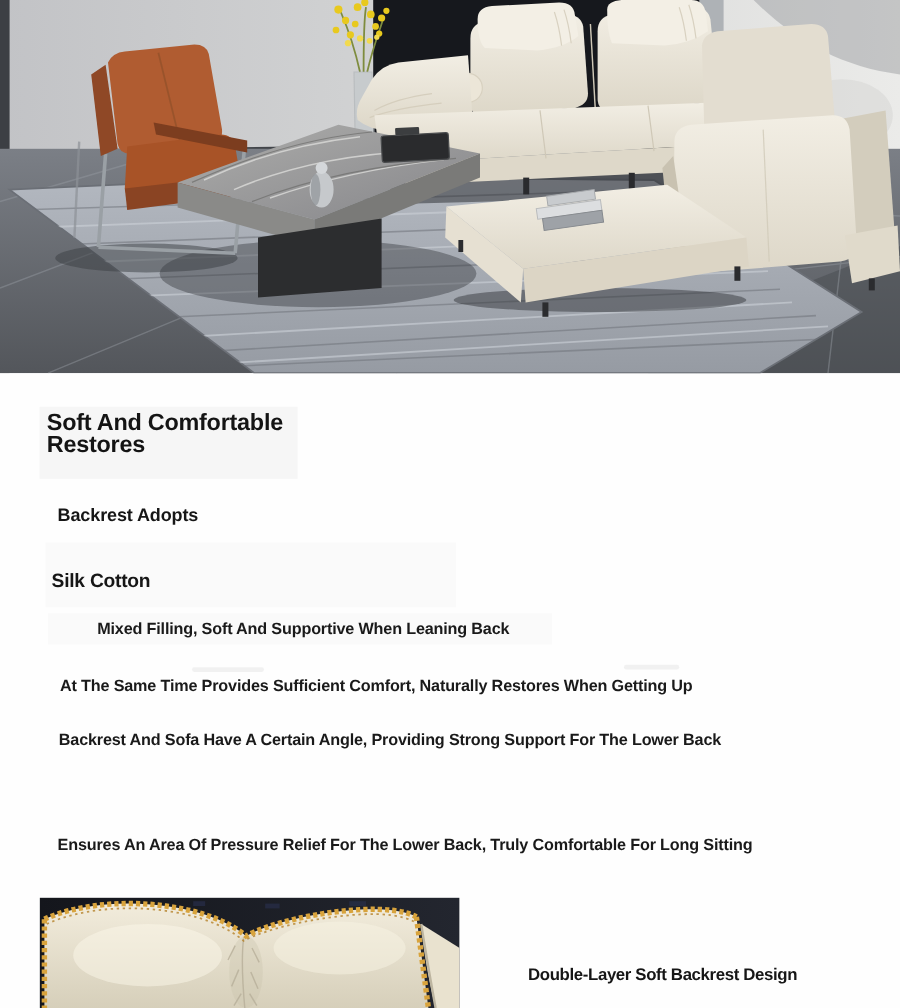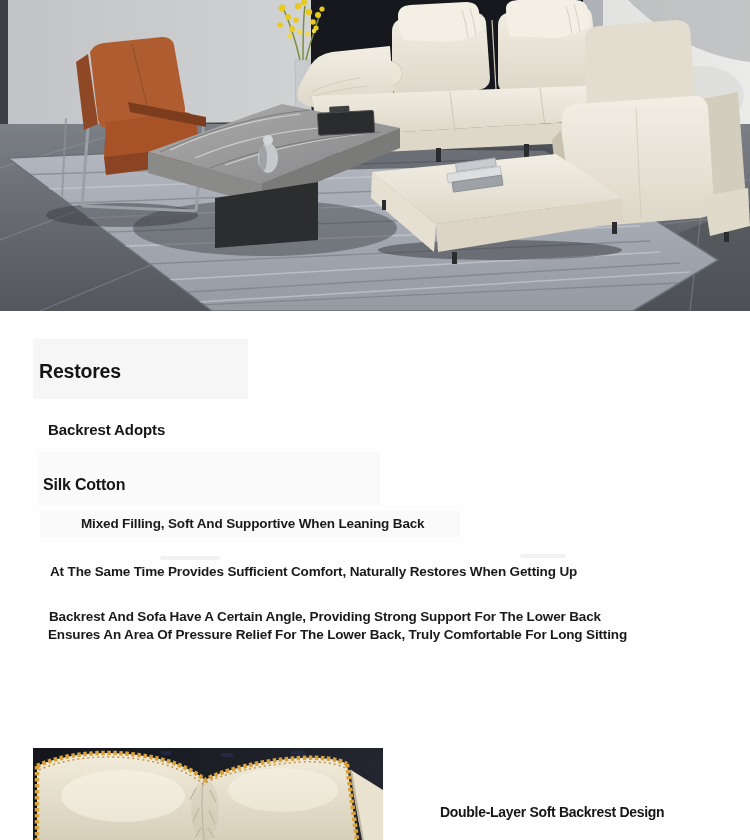--- a/index.html
+++ b/index.html
@@ -28,21 +28,21 @@
   }
   .adopts{left:48px;top:421px;font-size:15px;font-weight:bold;letter-spacing:-0.1px;}
   .goose{
     left:43px;top:458px;font-size:16px;line-height:18px;font-weight:bold;
     letter-spacing:-0.2px;white-space:normal;width:340px;
   }
   .pt{font-size:13.5px;font-weight:bold;letter-spacing:-0.15px;color:#1a1a1a;}
   .p1{left:45px;top:516px;margin-left:36px;}
   .p2{left:50px;top:564px;}
   .p3{left:49px;top:609px;}
-  .p4{left:48px;top:627px;}
+  .p4{left:48px;top:696px;}
 
   .pillow-photo{position:absolute;left:33px;top:748px;width:350px;height:92px;z-index:1;}
   .caption{left:440px;top:804px;font-size:14px;font-weight:bold;letter-spacing:-0.3px;}
 </style>
 </head>
 <body>
 
 <div class="hero">
 <svg width="750" height="311" viewBox="0 0 750 311">
   <defs>
@@ -257,21 +257,21 @@
 </svg>
 </div>
 
 <div class="tint t1"></div>
 <div class="tint t2"></div>
 <div class="tint t3"></div>
 <div class="smudge s1"></div>
 <div class="smudge s2"></div>
 
 <div class="txt h1">
-  <br>
+  <span>Soft And Comfortable</span><br>
   <span>Restores</span>
 </div>
 
 <div class="txt adopts">Backrest Adopts</div>
 
 <div class="txt goose">
   <br>
   <span>Silk Cotton</span>
 </div>
 

